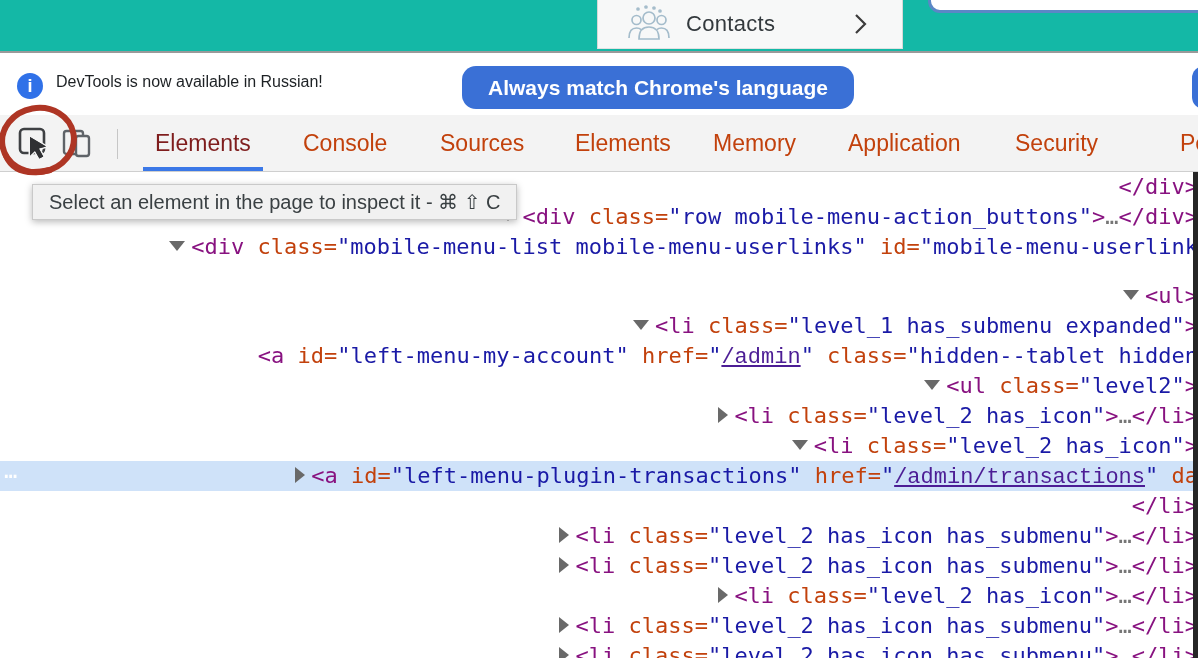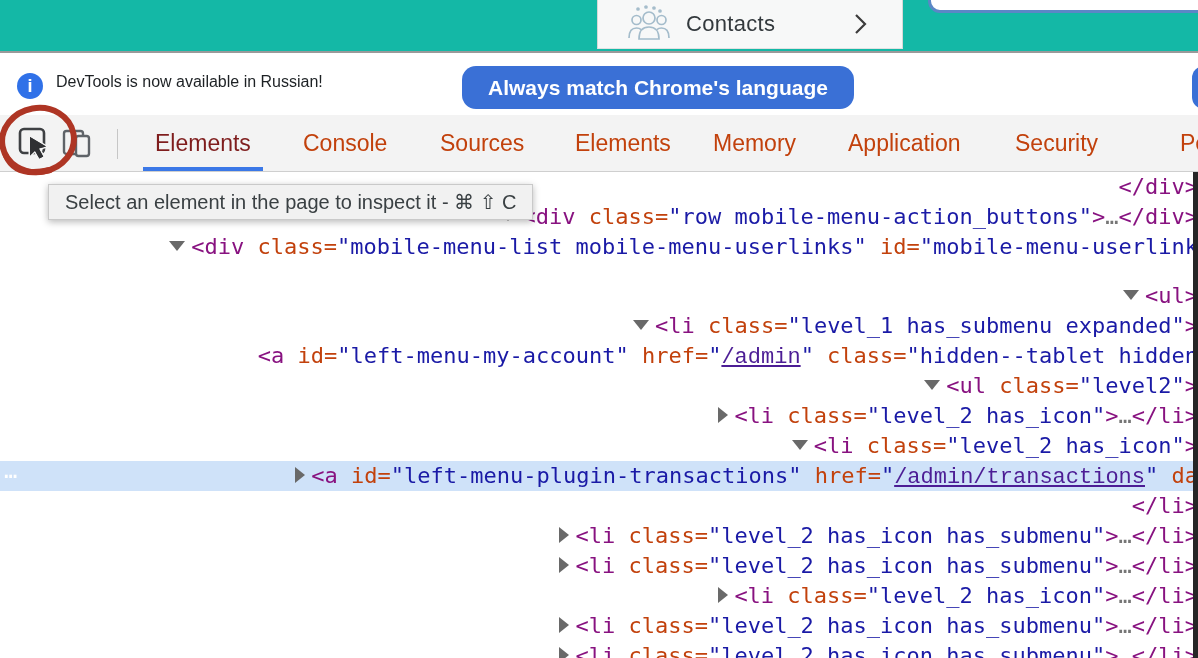--- a/index.html
+++ b/index.html
@@ -39,21 +39,21 @@
              border-bottom:1px solid #cfcfcf; }
   #inspect-btn { left:16px; top:10px; width:38px; height:38px; cursor:pointer; }
   #device-btn { left:62px; top:11px; width:30px; height:34px; cursor:pointer; }
   #toolbar-sep { left:117px; top:14px; width:1px; height:30px; background:#c6c6c6; }
   .tab { position:absolute; top:0; height:56px; line-height:56px; padding:0 12px;
          font-size:23px; color:#c2410c; cursor:pointer; white-space:nowrap; }
   .tab.active { color:#7f1d1d; border-bottom:4px solid #3b78e7; }
   #red-circle { left:-4px; top:98px; width:96px; height:88px; pointer-events:none; z-index:6; }
 
   
-  #tooltip { left:48px; top:184px; height:36px; line-height:34px; background:#f1f1f1;
+  #tooltip { left:32px; top:184px; height:36px; line-height:34px; background:#f1f1f1;
              border:1px solid #c9c9c9; box-shadow:0 2px 7px rgba(0,0,0,.28);
              padding:0 16px; font-size:20px; color:#3a4043; z-index:10; white-space:nowrap; }
 
   
   #code-area { left:0; top:172px; width:1198px; height:486px; background:#fff;
                overflow:hidden; font-family:"DejaVu Sans Mono", monospace;
                font-size:22px; }
   .code-line { position:relative; height:30px; line-height:30px; white-space:pre; cursor:default;text-align:right; }
   .code-line.hl { background:#cfe2f9; }
   .more-marker { position:absolute; left:4px; top:0; color:#ffffff; font-size:22px;

